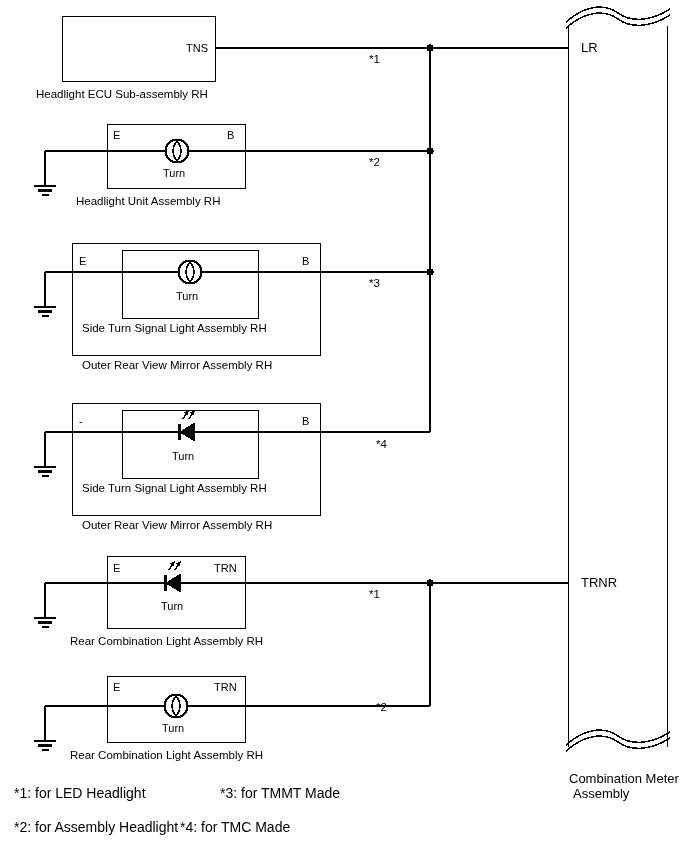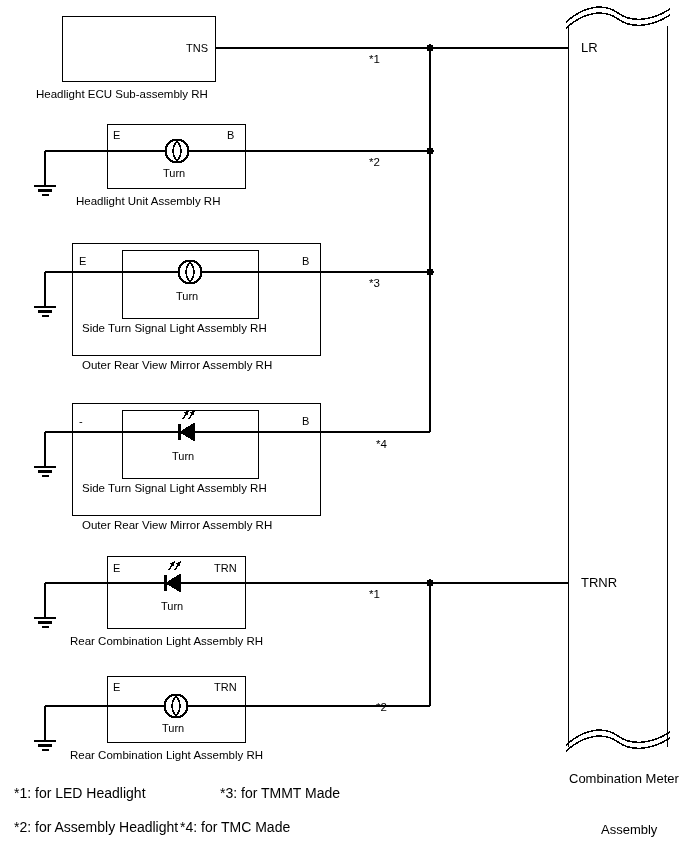--- a/index.html
+++ b/index.html
@@ -164,20 +164,20 @@
   <div class="lbl fs11" style="left:369px;top:53px;">*1</div>
   <div class="lbl fs11" style="left:369px;top:156px;">*2</div>
   <div class="lbl fs11" style="left:369px;top:277px;">*3</div>
   <div class="lbl fs11" style="left:376px;top:438px;">*4</div>
   <div class="lbl fs11" style="left:369px;top:588px;">*1</div>
   <div class="lbl fs11" style="left:376px;top:701px;">*2</div>
 
   <div class="meterlbl" style="left:581px;top:41px;">LR</div>
   <div class="meterlbl" style="left:581px;top:576px;">TRNR</div>
   <div class="meterlbl" style="left:569px;top:772px;">Combination Meter</div>
-  <div class="meterlbl" style="left:601px;top:787px;margin-top:36px;">Assembly</div>
+  <div class="meterlbl" style="left:573px;top:787px;">Assembly</div>
 
   <div class="note" style="left:14px;top:787px;">*1: for LED Headlight</div>
   <div class="note" style="left:14px;top:821px;">*2: for Assembly Headlight</div>
   <div class="note" style="left:180px;top:787px;margin-left:40px;">*3: for TMMT Made</div>
   <div class="note" style="left:180px;top:821px;">*4: for TMC Made</div>
 
 </div>
 
 </body></html>

